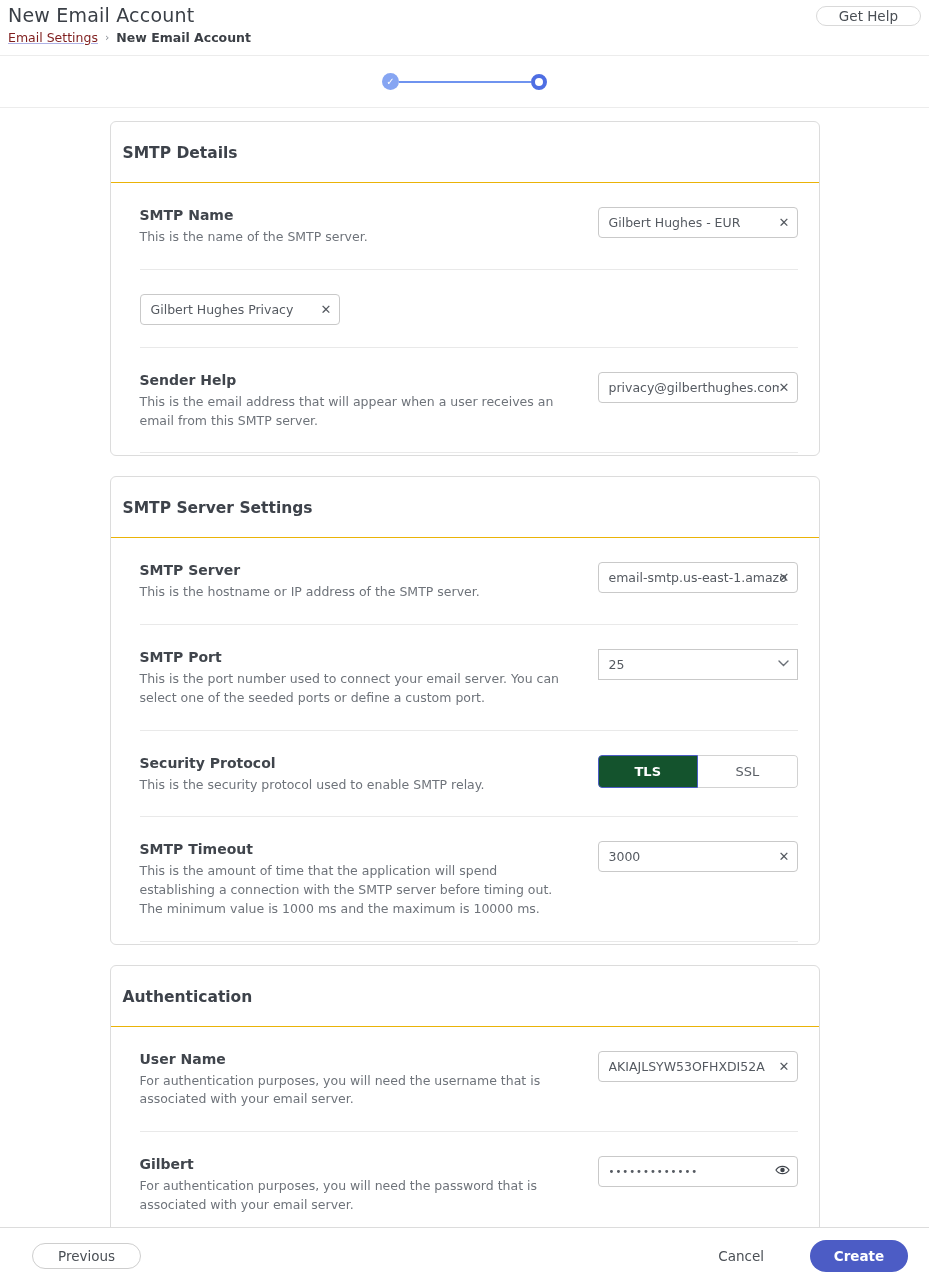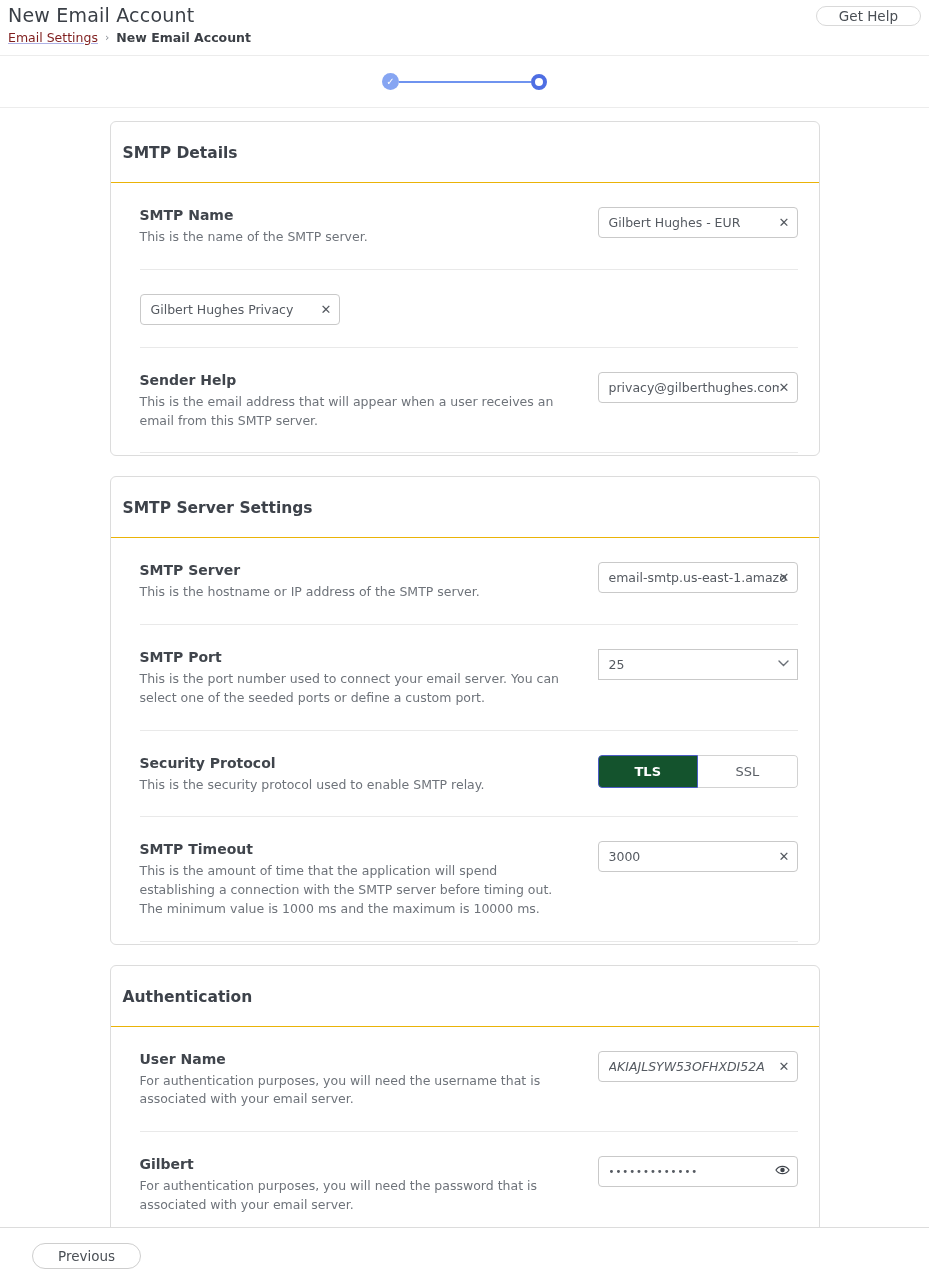--- a/index.html
+++ b/index.html
@@ -225,21 +225,21 @@
     <div class="card-head">
       <div class="card-title">Authentication</div>
     </div>
     <div class="card-body">
       <div class="row">
         <div class="row-text">
           <div class="f-label">User Name</div>
           <div class="f-desc">For authentication purposes, you will need the username that is associated with your email server.</div>
         </div>
         <div class="row-ctrl">
-          <input class="inp" style="padding-right: 22px; font-style: italic;" type="text" value="AKIAJLSYW53OFHXDI52A">
+          <input class="inp" style="padding-right: 22px;" type="text" value="AKIAJLSYW53OFHXDI52A">
           <span class="clear-x">✕</span>
         </div>
       </div>
       <div class="row">
         <div class="row-text">
           <div class="f-label">Gilbert</div>
           <div class="f-desc">For authentication purposes, you will need the password that is associated with your email server.</div>
         </div>
         <div class="row-ctrl">
           <input class="inp" style="font-size: 10px; letter-spacing: 1px;" type="text" value="•••••••••••••">
@@ -258,13 +258,17 @@
         </div>
         <button class="btn-test">Test</button>
       </div>
     </div>
   </div>
 
 </div>
 
 <div class="footer">
   <button class="btn-prev">Previous</button>
+  <div class="foot-right">
+    <button class="btn-cancel">Cancel</button>
+    <button class="btn-create">Create</button>
+  </div>
 </div>
 
 </body></html>

